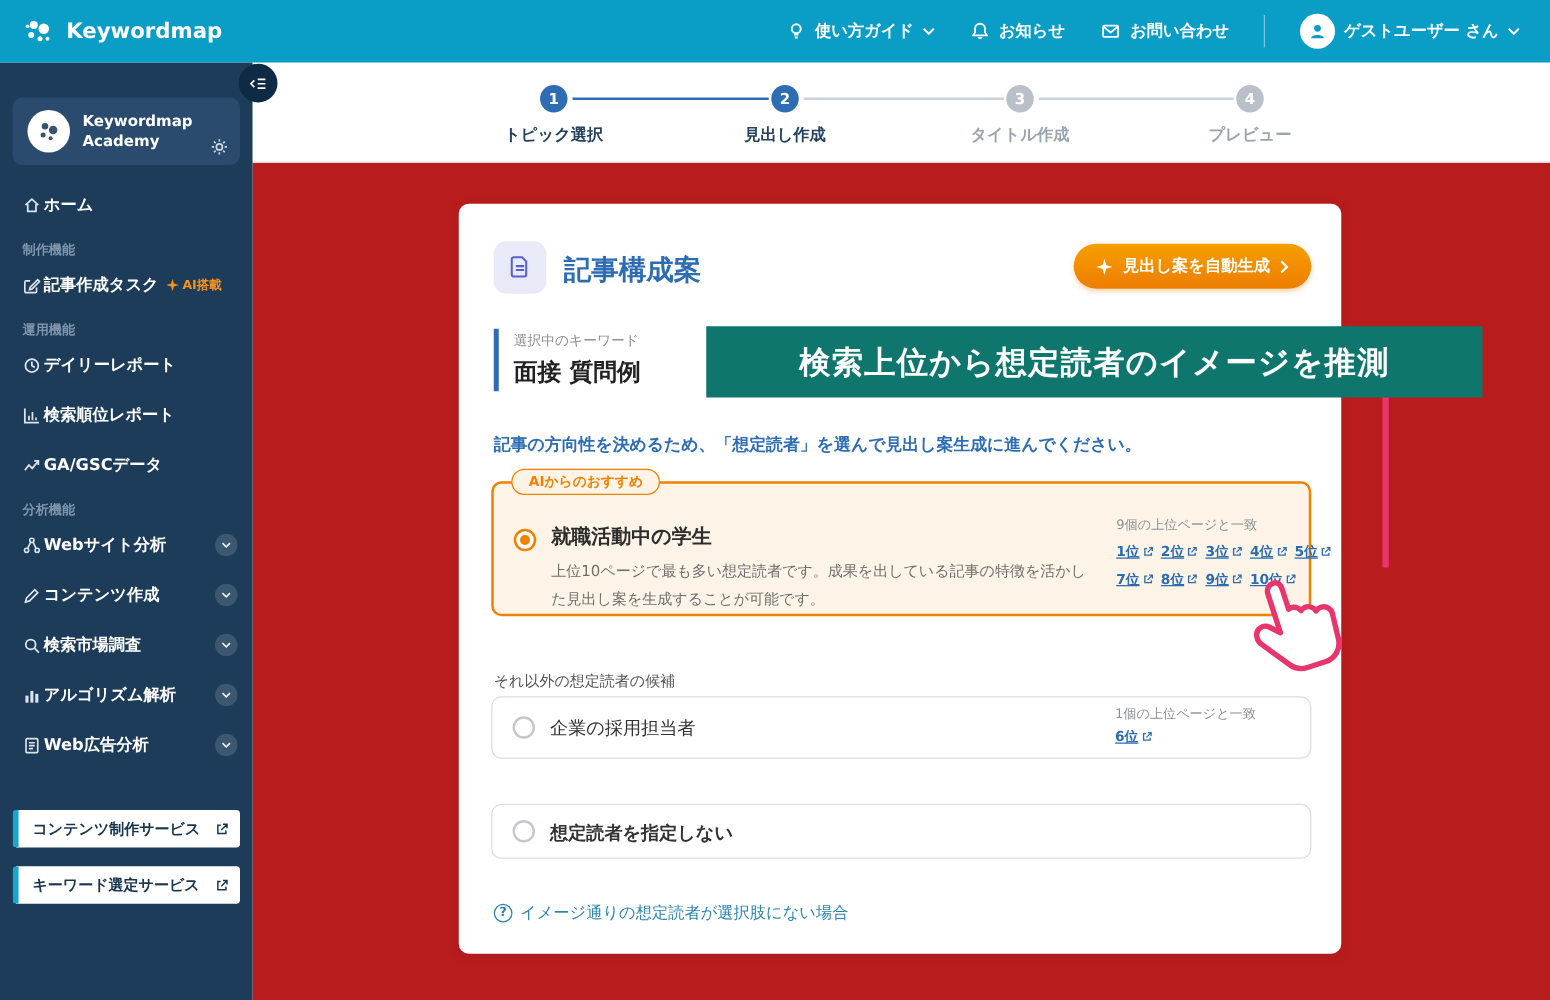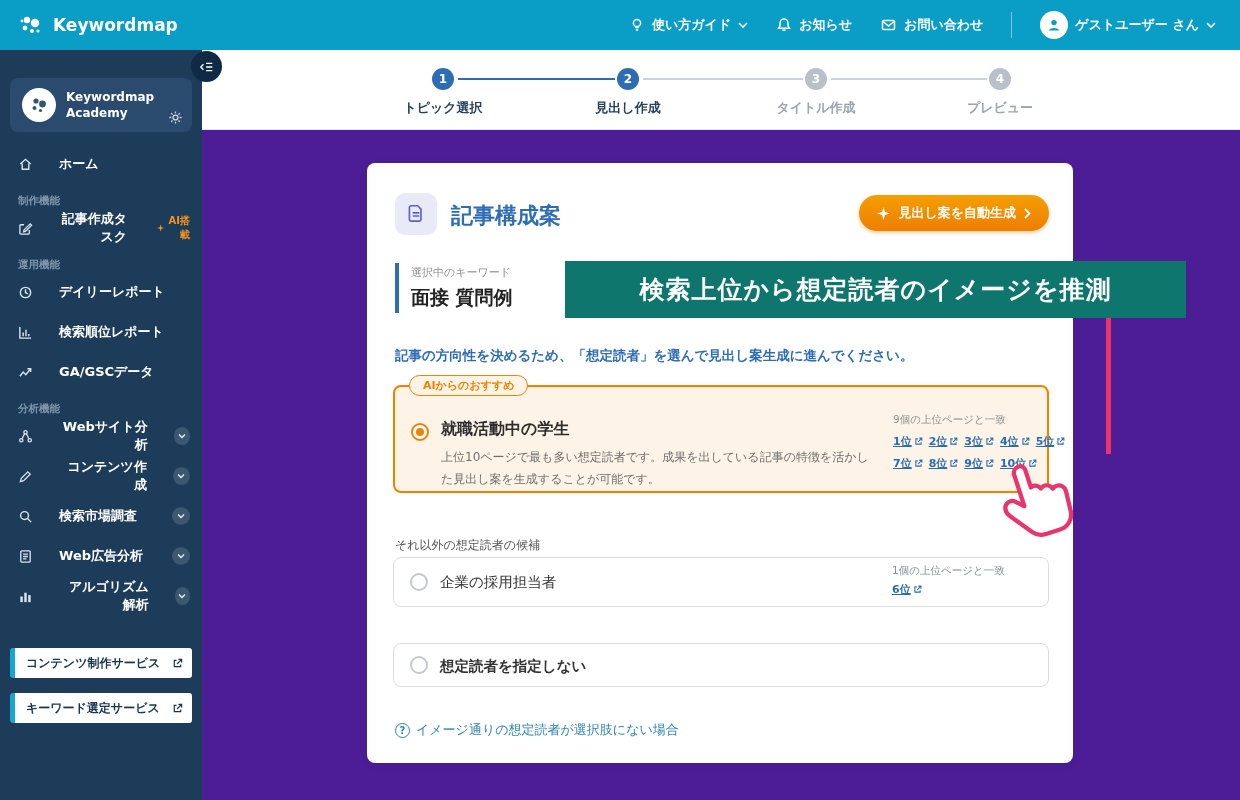--- a/index.html
+++ b/index.html
@@ -23,21 +23,21 @@
   
   .sidebar { position:absolute; top:50px; left:0; width:202px; bottom:0; background:#1d3c59; color:#fff; z-index:40; }
   .collapse-btn { position:absolute; top:51px; left:191px; width:31px; height:31px; border-radius:50%;
     background:#0e2a44; display:flex; align-items:center; justify-content:center; z-index:55; cursor:pointer; color:#fff; }
   .academy { margin:28px 10px 12px; background:#2b4b6e; border-radius:8px; height:54px;
     display:flex; align-items:center; gap:10px; padding:0 12px; position:relative; cursor:pointer; }
   .academy-logo { width:34px; height:34px; border-radius:50%; background:#fff; display:flex; align-items:center; justify-content:center; flex:none; }
   .academy-name { font-size:12px; font-weight:bold; line-height:1.35; }
   .academy-gear { position:absolute; right:9px; bottom:7px; color:#cfd9e4; cursor:pointer; }
   .side-section { font-size:10.5px; color:#7e96ac; font-weight:bold; margin:8px 0 0 18px; height:16px; line-height:16px; }
-  .side-item { display:flex; align-items:center; gap:26px; height:40px; padding:0 12px 0 18px;
+  .side-item { display:flex; align-items:center; gap:2px; height:40px; padding:0 12px 0 18px;
     font-size:13px; font-weight:bold; cursor:pointer; color:#fff;text-align:right; }
   .side-item .icon { flex:none; color:#dbe5ee; }
   .ai-badge { display:flex; align-items:center; gap:3px; color:#f6921e; font-size:10px; font-weight:bold; margin-left:4px; }
   .chev-circle { margin-left:auto; width:18px; height:18px; border-radius:50%; background:rgba(255,255,255,.14);
     display:flex; align-items:center; justify-content:center; color:#e6edf4; cursor:pointer; }
   .svc-wrap { margin-top:32px;text-decoration:underline; }
   .svc-btn { margin:0 10px 15px; height:30px; background:#fff; border-radius:3px; border-left:5px solid #18a7cc;
     display:flex; align-items:center; justify-content:space-between; padding:0 9px 0 11px;
     color:#17354f; font-size:12px; font-weight:bold; cursor:pointer; }
   .svc-btn .icon { color:#17354f; }
@@ -49,21 +49,21 @@
     line-height:22px; text-align:center; }
   .step.active .step-circle { background:#2e6db4; }
   .step.pending .step-circle { background:#b9c0c9; }
   .step-label { margin-top:9px; font-size:13px; font-weight:bold; color:#24415f; white-space:nowrap; }
   .step.pending .step-label { color:#9aa5b1; }
   .step-line { position:absolute; top:28px; height:2px; }
   .step-line.blue { background:#2e6db4; }
   .step-line.gray { background:#ccd2d9; }
 
   
-  .main { position:absolute; left:202px; top:130px; width:1038px; bottom:0; background:#4c1d95;padding-left:47px; }
+  .main { position:absolute; left:202px; top:130px; width:1038px; bottom:0; background:#b91c1c;padding-left:47px; }
   .card { position:absolute; left:165px; top:33px; width:706px; height:600px; background:#fff; border-radius:8px;
     box-shadow:0 2px 10px rgba(20,40,70,.07); }
   .card-doc-icon { position:absolute; left:28px; top:30px; width:42px; height:42px; border-radius:10px;
     background:#e9eaf8; display:flex; align-items:center; justify-content:center; color:#5a62c8; }
   .card-title { position:absolute; left:84px; top:38px; font-size:22px; font-weight:bold; color:#2e6db4; }
   .gen-btn { position:absolute; right:24px; top:32px; height:36px; border-radius:18px; border:none;
     background:linear-gradient(180deg,#f59f00,#ee7d00); color:#fff; font-size:13px; font-weight:bold;
     display:flex; align-items:center; gap:8px; padding:0 18px; cursor:pointer;
     font-family:"DejaVu Sans","Liberation Sans",sans-serif; box-shadow:0 2px 4px rgba(230,120,0,.35); }
   .keyword-block { position:absolute; left:28px; top:100px; border-left:4px solid #2e6db4; padding:2px 0 2px 12px; }
@@ -297,42 +297,42 @@
     <span>検索市場調査</span>
     <span class="chev-circle">
       <svg width="8" height="6" viewBox="0 0 10 8" fill="none" stroke="currentColor" stroke-width="1.8">
           <path d="M1 2l4 4 4-4"></path>
         </svg>
     </span>
   </div>
 
   <div class="side-item">
     <span class="icon">
-      <svg width="15" height="15" viewBox="0 0 16 16" fill="none" stroke="currentColor" stroke-width="1.4">
-        <rect x="3" y="2" width="10" height="12" rx="1"></rect>
-          <path d="M5.5 5.5h5M5.5 8h5M5.5 10.5h3.5"></path>
-      </svg>
-    </span>
-    <span>Web広告分析</span>
-    <span class="chev-circle">
-      <svg width="8" height="6" viewBox="0 0 10 8" fill="none" stroke="currentColor" stroke-width="1.8">
-          <path d="M1 2l4 4 4-4"></path>
-        </svg>
-    </span>
-  </div>
-
-  <div class="side-item">
-    <span class="icon">
       <svg width="15" height="15" viewBox="0 0 16 16" fill="currentColor">
         <rect x="2.5" y="8" width="2.6" height="6"></rect>
           <rect x="6.7" y="4" width="2.6" height="10"></rect>
           <rect x="10.9" y="6.5" width="2.6" height="7.5"></rect>
       </svg>
     </span>
     <span>アルゴリズム解析</span>
+    <span class="chev-circle">
+      <svg width="8" height="6" viewBox="0 0 10 8" fill="none" stroke="currentColor" stroke-width="1.8">
+          <path d="M1 2l4 4 4-4"></path>
+        </svg>
+    </span>
+  </div>
+
+  <div class="side-item">
+    <span class="icon">
+      <svg width="15" height="15" viewBox="0 0 16 16" fill="none" stroke="currentColor" stroke-width="1.4">
+        <rect x="3" y="2" width="10" height="12" rx="1"></rect>
+          <path d="M5.5 5.5h5M5.5 8h5M5.5 10.5h3.5"></path>
+      </svg>
+    </span>
+    <span>Web広告分析</span>
     <span class="chev-circle">
       <svg width="8" height="6" viewBox="0 0 10 8" fill="none" stroke="currentColor" stroke-width="1.8">
           <path d="M1 2l4 4 4-4"></path>
         </svg>
     </span>
   </div>
 
   <div class="svc-wrap">
     <div class="svc-btn">
       <span>コンテンツ制作サービス</span>

